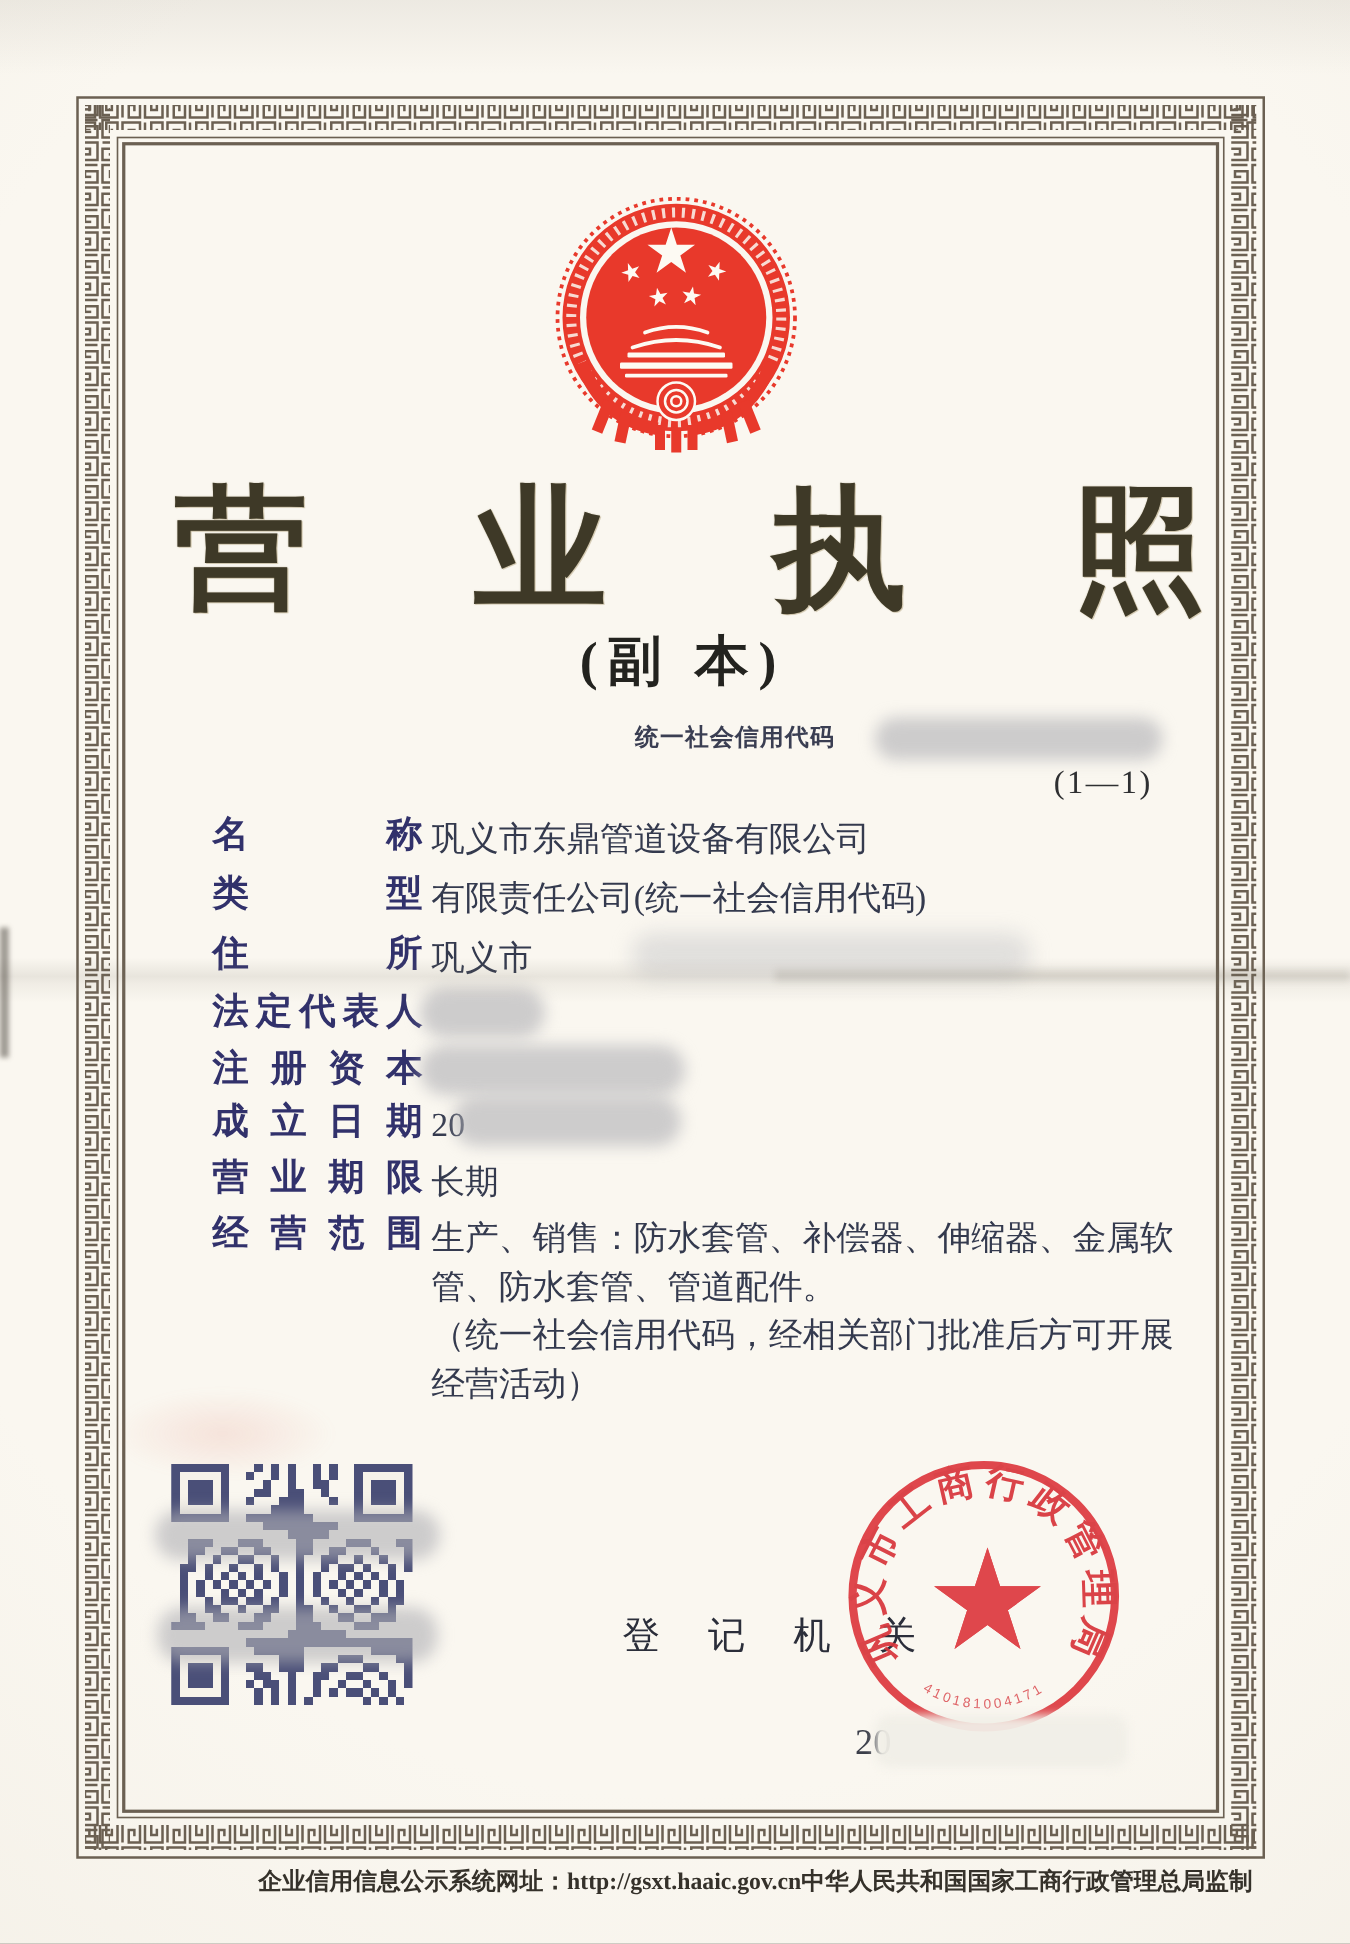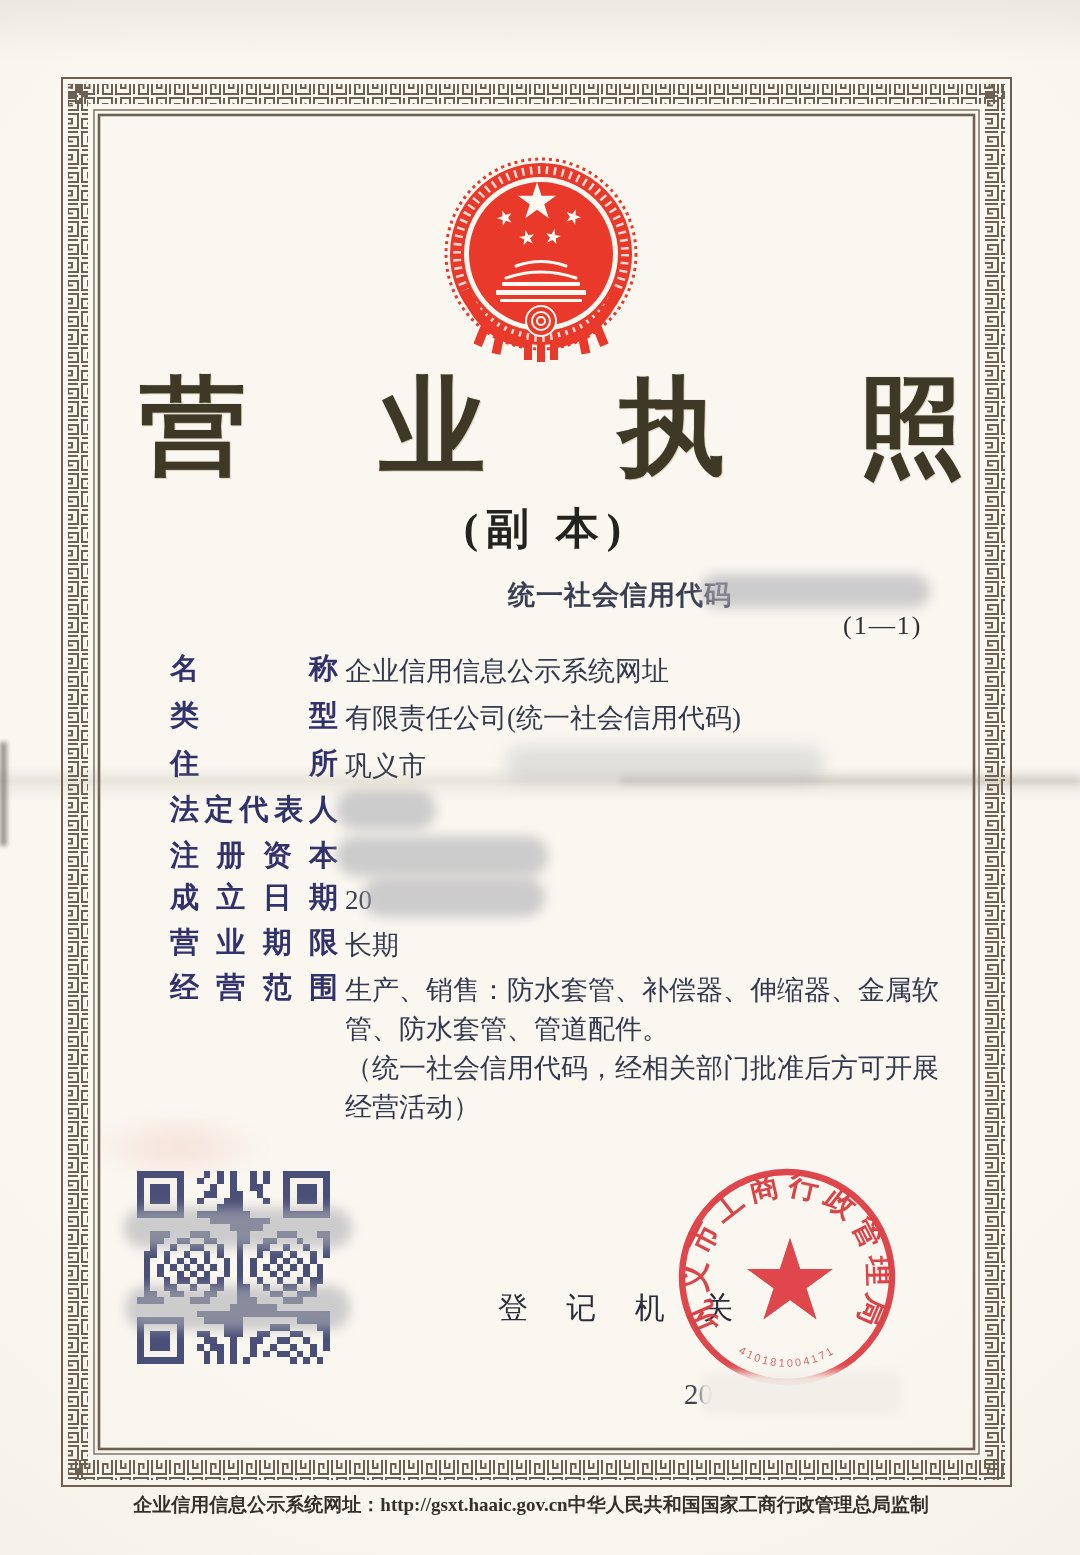--- a/index.html
+++ b/index.html
@@ -15,39 +15,39 @@
     color: #333;
   }
   .abs { position:absolute; }
 
   
   .frame-svg { left:60px; top:76px; }
 
   
   .emblem-svg { left:440px; top:154px; }
   .title {
-    left:0; right:0; top:356px;
+    left:0; right:0; top:368px;
     text-align:center;
     font-size:106px; font-weight:900;
     letter-spacing:52px; padding-left:76px;
     color:#3e3927;
     text-shadow: 0 0 1px rgba(90,74,30,.55), 1px 1px 0 rgba(130,105,40,.25);
     white-space:nowrap;
   }
   .subtitle {
     left:0; right:0; top:500px;
     text-align:center;
     font-family:"Liberation Serif", serif;
     font-size:43px; font-weight:600; letter-spacing:8px;
     color:#23231f;
     padding-left:13px;
   }
   .credit-label {
     left:508px; top:577px;
-    font-size:27px; font-weight:700; color:#3a3e52; letter-spacing:1px;
+    font-size:19px; font-weight:700; color:#3a3e52; letter-spacing:1px;
   }
   .page-no {
     left:843px; top:611px;
     font-family:"Liberation Serif", serif;
     font-size:26px; color:#2e2f31; letter-spacing:2px;text-align:right;
   }
 
   
   .row { position:absolute; left:170px; width:800px; }
   .flabel {
@@ -83,21 +83,21 @@
   .stamp-svg { left:670px; top:1160px; opacity:.93; }
   .reg-date {
     left:684px; top:1378px;
     font-family:"Liberation Serif", serif;
     font-size:29px; color:#3b3e49;
   }
 
   
   .footer {
     left:60px; right:78px; top:1492px;
-    display:flex; justify-content:center;
+    display:flex; justify-content:flex-end;
     font-family:"Liberation Serif", serif;
     font-size:19px; font-weight:600; color:#35312a;
   }
 
   
   .fold {
     left:0; right:0; top:766px; height:36px;
     background:linear-gradient(180deg,
       rgba(125,118,105,0) 0%,
       rgba(125,118,105,.14) 42%,
@@ -204,21 +204,21 @@
 
   <div class="abs credit-label">统一社会信用代码</div>
   <div class="pill" style="left:700px; top:574px; width:230px; height:34px;"></div>
   <div class="abs page-no">(1—1)</div>
 
   <div class="row" style="top:652px">
     <div class="flabel jchars">
         <span>名</span>
         <span>称</span>
       </div>
-    <div class="fvalue">企业信用信息公示系统网址</div>
+    <div class="fvalue">巩义市东鼎管道设备有限公司</div>
   </div>
   <div class="row" style="top:699px">
     <div class="flabel jchars">
         <span>类</span>
         <span>型</span>
       </div>
     <div class="fvalue">有限责任公司(统一社会信用代码)</div>
   </div>
   <div class="row" style="top:747px">
     <div class="flabel jchars">

